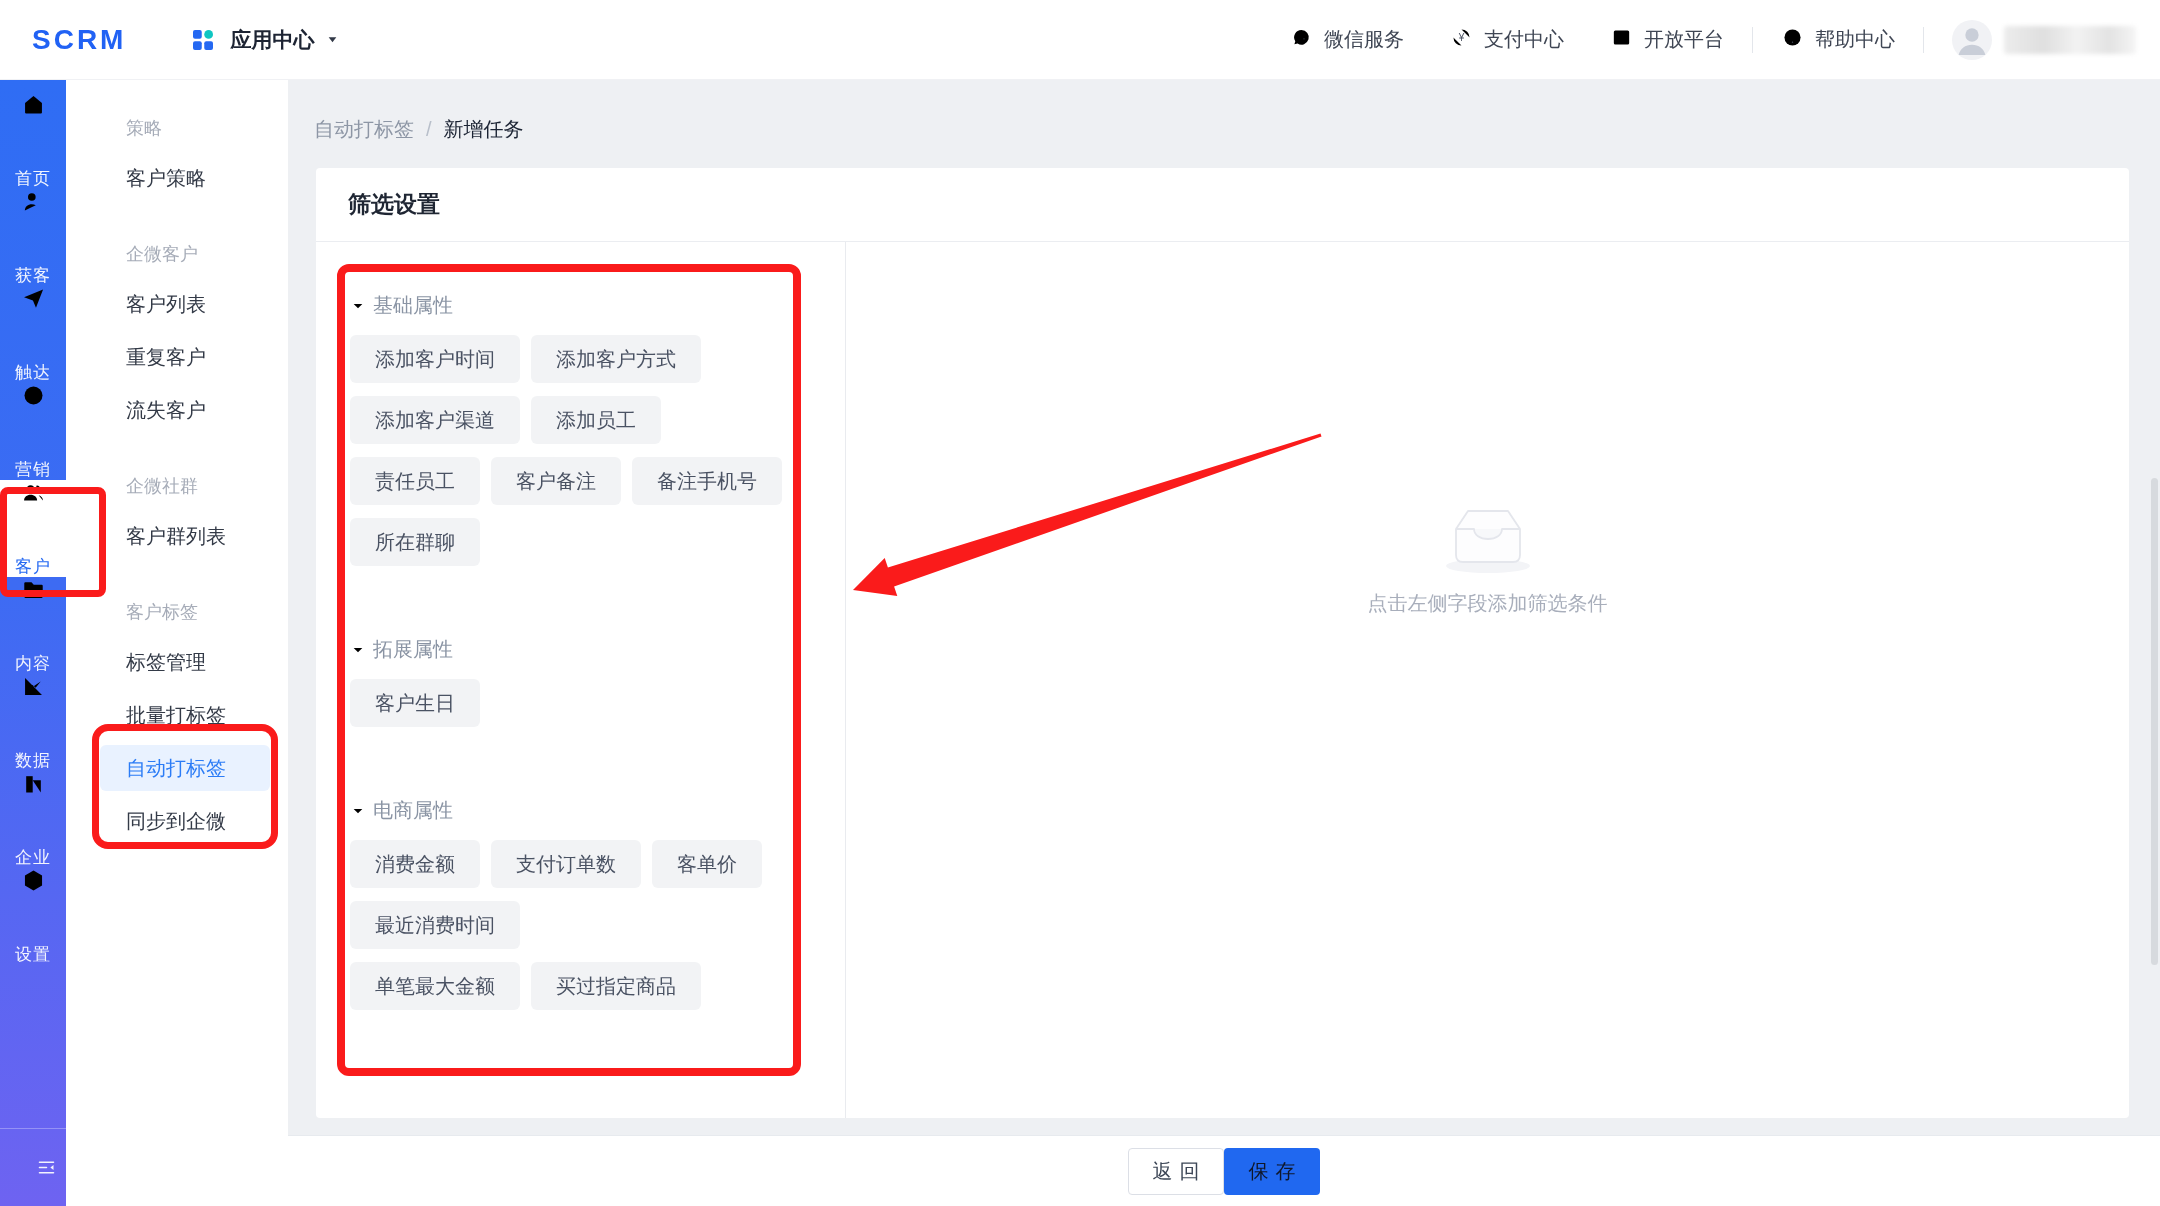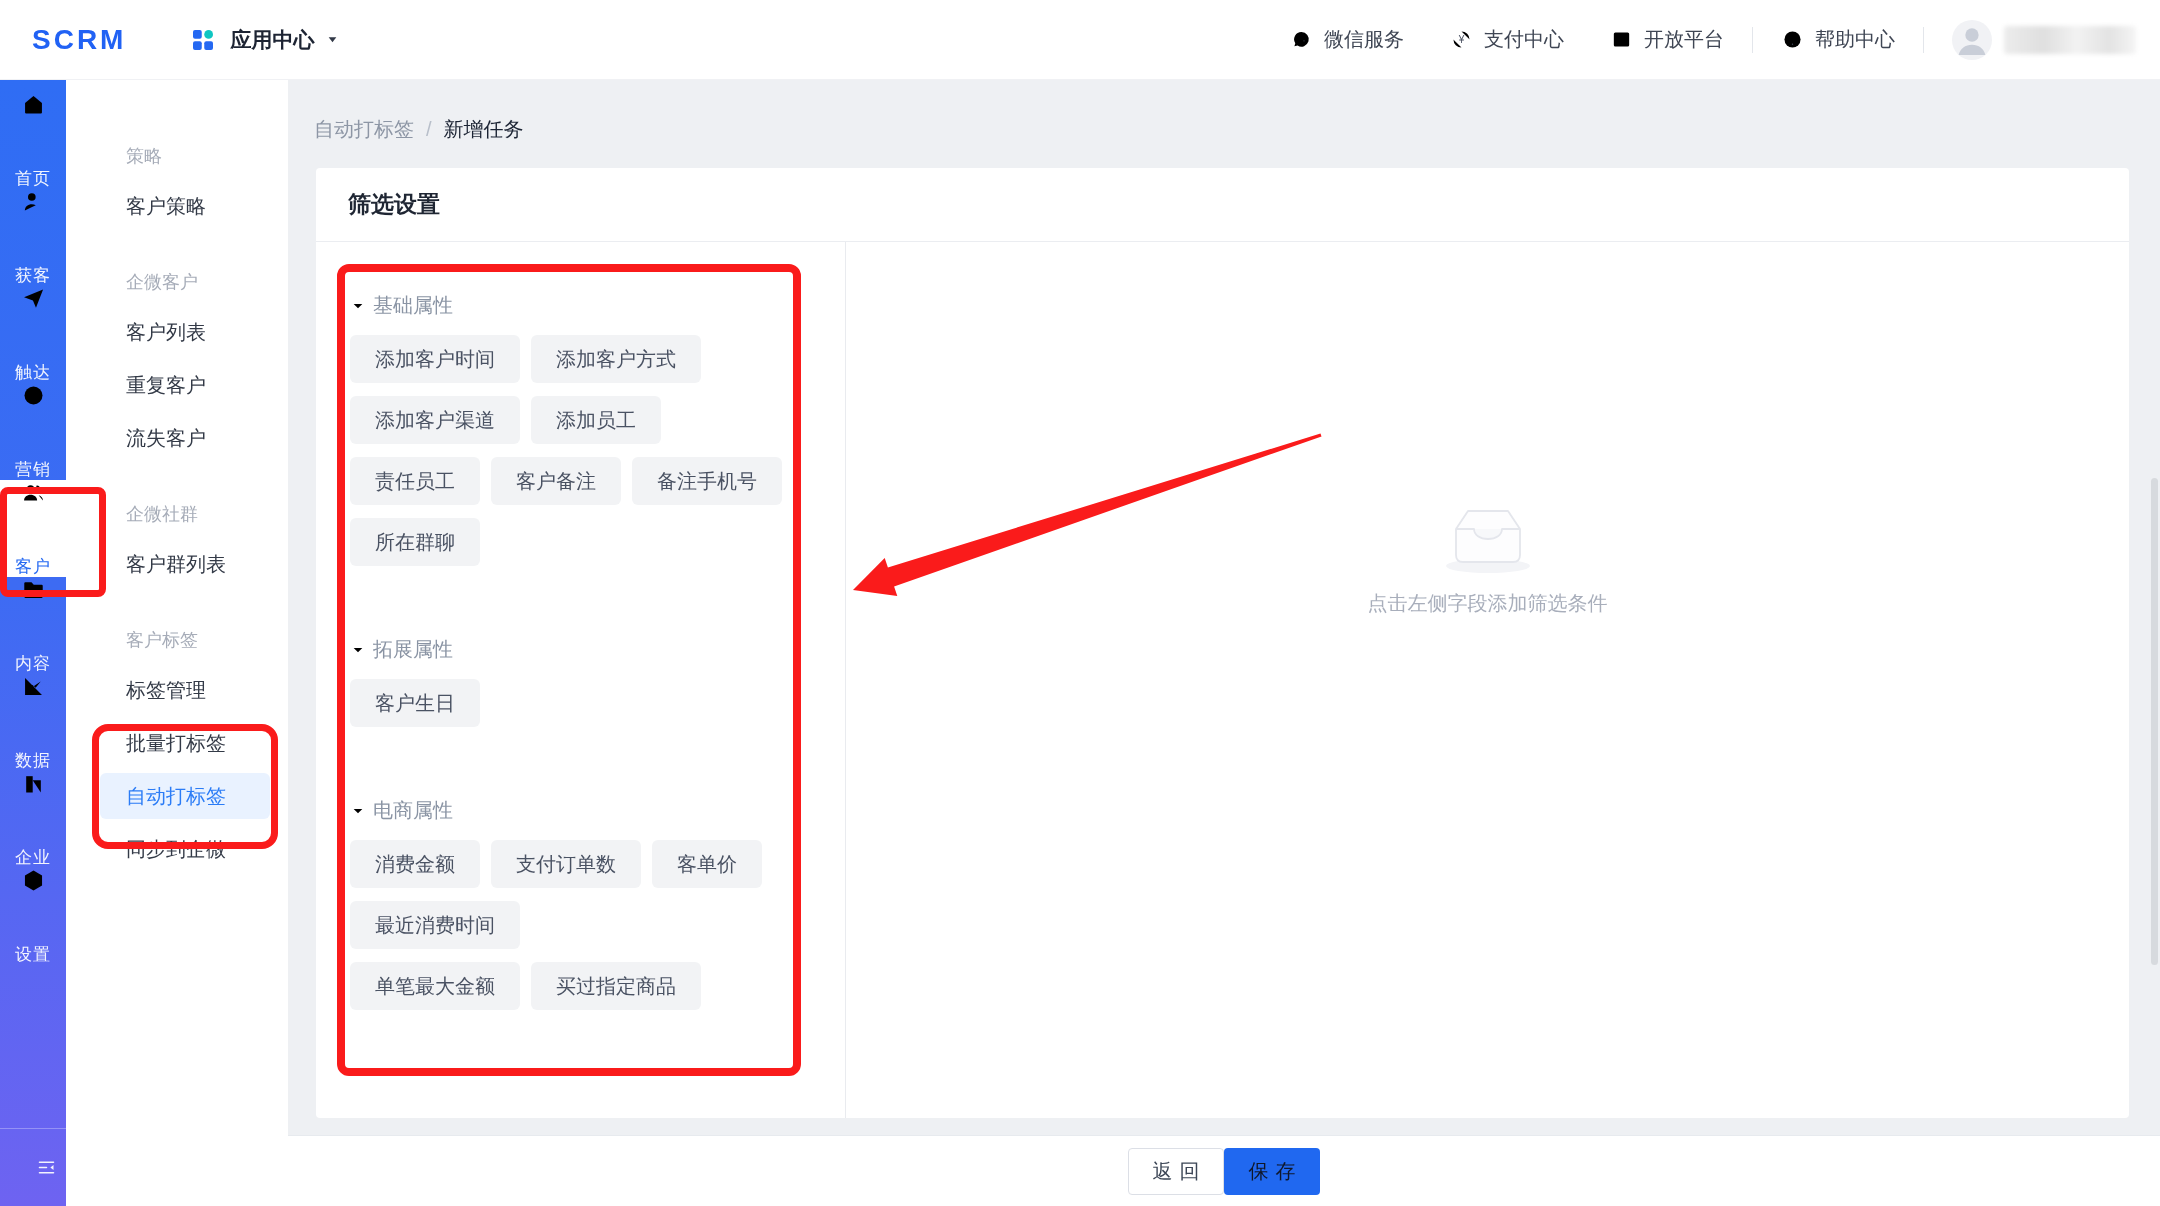--- a/index.html
+++ b/index.html
@@ -9,21 +9,21 @@
 
   
   .header { position:absolute; top:0; left:0; right:0; height:80px; background:#fff;
     border-bottom:1px solid #f0f1f4; display:flex; align-items:center; z-index:20; }
   .logo { margin-left:32px; font-size:28px; font-weight:800; color:#2162f4; letter-spacing:3px;
     font-family:"Liberation Sans","DejaVu Sans",sans-serif; }
   .app-center { display:flex; align-items:center; gap:12px; margin-left:62px; cursor:pointer; }
   .app-center-label { font-size:21px; color:#1d2433; font-weight:600; }
   .h-right { margin-left:auto; margin-right:24px; display:flex; align-items:center; }
   .hnav { display:flex; align-items:center; gap:46px; }
-  .hnav-item { display:flex; align-items:center; gap:11px; color:#3f4654; font-size:20px; cursor:pointer; }
+  .hnav-item { display:flex; gap:11px; color:#3f4654; font-size:20px; cursor:pointer; }
   .hnav-item .ic { color:#4a5161; }
   .hdivider { width:1px; height:26px; background:#e3e6eb; margin:0 28px; }
   .user { display:flex; align-items:center; gap:12px; cursor:pointer; }
   .avatar { width:40px; height:40px; border-radius:50%; background:#f1f2f5; overflow:hidden;
     display:flex; align-items:flex-end; justify-content:center; }
   .username-blur { width:132px; height:28px; border-radius:3px;
     background:linear-gradient(90deg,#ececec 0%,#dfdfdf 30%,#f2f2f2 55%,#e3e3e3 80%,#f5f5f5 100%);
     filter:blur(2px); }
 
   
@@ -36,21 +36,21 @@
   .pnav-label { font-size:17px; margin-top:8px; letter-spacing:1px; }
   .pnav-item.active { background:#fff; color:#2468f2; }
   .psidebar-bottom { position:absolute; bottom:0; left:0; right:0; height:78px;
     border-top:1px solid rgba(255,255,255,.3); display:flex; align-items:center;
     justify-content:flex-end; padding-right:9px; color:rgba(255,255,255,.92); cursor:pointer; }
   .psidebar-bottom svg { width:21px; height:21px; }
 
   
   .ssidebar { position:absolute; left:66px; top:80px; bottom:0; width:222px; background:#fff;
     padding-top:33px; z-index:14; }
-  .menu-group { margin-bottom:38px;margin-top:28px; }
+  .menu-group { margin-bottom:38px; }
   .menu-title { height:30px; line-height:30px; padding-left:60px; color:#a6acb8; font-size:18px; }
   .menu-group .menu-title { margin-bottom:12px; }
   .menu-item { height:46px; line-height:46px; margin:0 18px 7px 34px; padding-left:26px;
     border-radius:6px; color:#333a47; font-size:20px; cursor:pointer; white-space:nowrap; }
   .menu-item.active { background:#e9f2ff; color:#2b7cf6; }
 
   
   .main { position:absolute; left:288px; top:80px; width:1872px; height:1055px; background:#eef0f3; }
   .breadcrumb { margin:34px 0 0 26px; height:30px; display:flex; align-items:center; font-size:20px; }
   .bc-parent { color:#8d96a5; cursor:pointer; }

